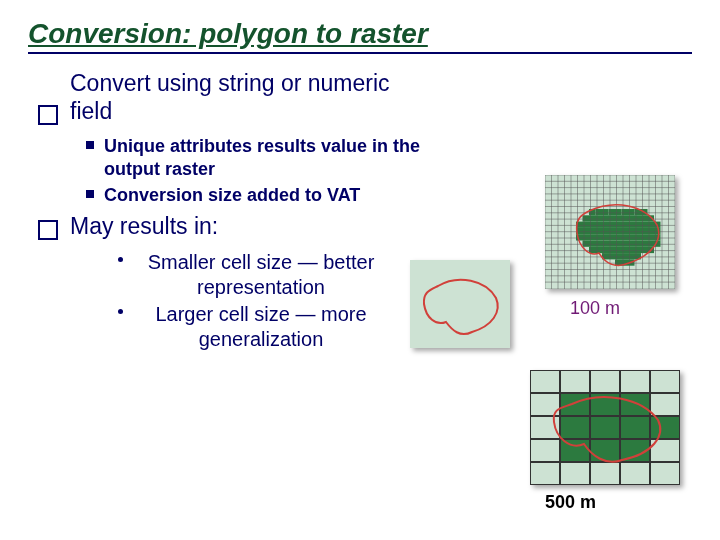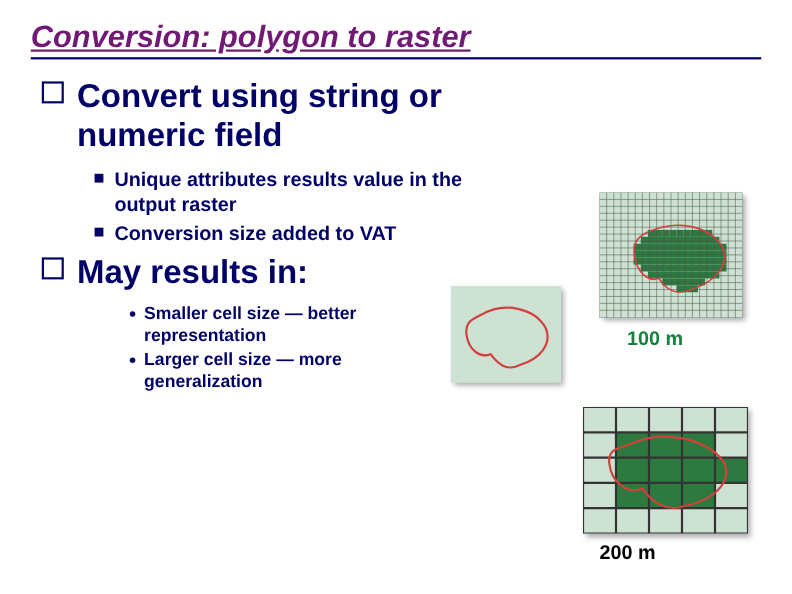--- a/index.html
+++ b/index.html
@@ -16,32 +16,32 @@
     position: relative;
     width: 720px;
     height: 540px;
     box-sizing: border-box;
     padding: 18px 28px 0 28px;
   }
   .title {
     font-size: 28px;
     font-weight: bold;
     font-style: italic;
-    color: #701a75;
+    color: #14532d;
     text-decoration: underline;
     border-bottom: 2px solid #000066;
     padding-bottom: 2px;
     margin-bottom: 16px;
   }
   .lvl1 {
     display: flex;
-    align-items: flex-start;
+    align-items: flex-end;
     margin: 6px 0 10px 10px;
-    font-size: 30px;
-    font-weight: bold;
+    font-size: 23px;
+    font-weight: normal;
     color: #000066;
   }
   .lvl1 .bullet {
     width: 16px; height: 16px;
     border: 2px solid #000066;
     margin-right: 12px;
     margin-top: 4px;
     flex: none;
   }
   .lvl1 .text { max-width: 360px; line-height: 1.2; }
@@ -58,23 +58,24 @@
     background: #000066;
     margin-right: 10px;
     margin-top: 6px;
     flex: none;
   }
   .lvl2 .text { max-width: 350px; line-height: 1.25; }
   .lvl3 {
     display: flex;
     align-items: flex-start;
     margin: 2px 0 2px 90px;
-    font-size: 16px;
-    font-weight: bold;
-    color: #000066;
+    font-size: 20px;
+    font-weight: normal;
+    color: #000066;
+    text-align: center;
   }
   .lvl3 .bullet {
     width: 5px; height: 5px;
     background: #000066;
     border-radius: 50%;
     margin-right: 8px;
     margin-top: 7px;
     flex: none;
   }
   .lvl3 .text { max-width: 260px; line-height: 1.25; }
@@ -104,21 +105,21 @@
     left: 530px; top: 370px;
     width: 150px; height: 115px;
     background: #cde2d3;
   }
   .coarse-grid line { stroke: #333; stroke-width: 2; }
   .coarse-cell { fill: #2c7a3f; }
 
   .label100 {
     position: absolute;
     left: 570px; top: 298px;
-    font-size: 18px; font-weight: bold; color: #15803d;
+    font-size: 18px; font-weight: normal; color: #701a75;
   }
   .label400 {
     position: absolute;
     left: 545px; top: 492px;
     font-size: 18px; font-weight: bold; color: #000;
   }
 </style>
 </head>
 <body>
 
@@ -260,15 +261,15 @@
         <line x1="60" y1="0" x2="60" y2="115"></line>
         <line x1="90" y1="0" x2="90" y2="115"></line>
         <line x1="120" y1="0" x2="120" y2="115"></line>
         <line x1="150" y1="0" x2="150" y2="115"></line>
       </g>
       <path class="mid-outline" d="M42 34 C72 20, 112 28, 128 50 C136 66, 122 84, 92 90 C76 96, 62 86, 54 74 C40 80, 26 68, 24 52 C22 38, 32 38, 42 34 Z"></path>
     </svg>
   </div>
 
   <div class="label100">100 m</div>
-  <div class="label400">200 m</div>
+  <div class="label400">500 m</div>
 
 </div>
 
 </body></html>

